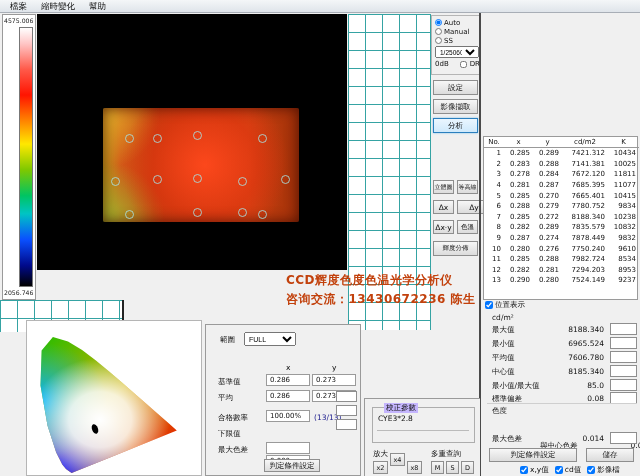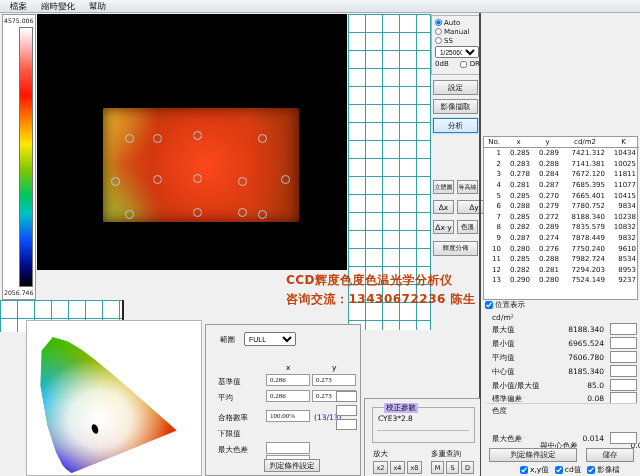--- a/index.html
+++ b/index.html
@@ -81,21 +81,21 @@
 
   
   #cie-panel{position:absolute;left:26px;top:320px;width:176px;height:156px;background:#fff;
     border:1px solid #b5b5b5;box-sizing:border-box;}
 
   
   #range-panel{position:absolute;left:205px;top:324px;width:156px;height:152px;background:#f0f0f0;
     border:1px solid #9a9a9a;box-sizing:border-box;font-size:7.5px;}
   .rp-label{position:absolute;}
   .rp-field{position:absolute;width:44px;height:12px;background:#fff;border:1px solid #9a9a9a;
-    box-sizing:border-box;font-size:7px;display:flex;align-items:center;padding:0 3px;font-family:Liberation Serif, serif;}
+    box-sizing:border-box;font-size:7px;display:flex;align-items:center;padding:0 3px;}
   .rp-box{position:absolute;left:130px;width:21px;height:11px;background:#fff;border:1px solid #8e8e8e;box-sizing:border-box;}
   #range-select{position:absolute;left:38px;top:7px;width:52px;height:14px;font-size:7px;}
 
   
   #calib-panel{position:absolute;left:364px;top:398px;width:116px;height:78px;background:#f0f0f0;
     border-left:1px solid #9a9a9a;border-top:1px solid #9a9a9a;box-sizing:border-box;font-size:7.5px;}
   #calib-group{position:absolute;left:7px;top:8px;width:101px;height:34px;border:1px solid #adadad;}
   #calib-title{position:absolute;left:11px;top:-5px;background:#c4b5fd;padding:0 2px;}
   #calib-value{position:absolute;left:5px;top:6px;}
   #calib-line{position:absolute;left:4px;top:22px;width:92px;height:1px;background:#bbb;}
@@ -431,21 +431,21 @@
   </div>
 
   <div id="calib-panel">
     <div id="calib-group">
       <span id="calib-title">校正參數</span>
       <span id="calib-value">CYE3*2.8</span>
       <span id="calib-line"></span>
     </div>
     <span style="position:absolute;left:8px;top:50px;">放大</span>
     <div class="btn mini-btn" style="left:8px;top:62px;">x2</div>
-    <div class="btn mini-btn" style="left:25px;top:62px;">x4</div>
+    <div class="btn mini-btn" style="left:25px;top:54px;">x4</div>
     <div class="btn mini-btn" style="left:42px;top:62px;">x8</div>
     <span style="position:absolute;left:66px;top:50px;">多重查詢</span>
     <div class="btn mini-btn" style="left:66px;top:62px;width:13px;">M</div>
     <div class="btn mini-btn" style="left:81px;top:62px;width:13px;">S</div>
     <div class="btn mini-btn" style="left:96px;top:62px;width:13px;">D</div>
   </div>
 
 </div>
 
 </body></html>

